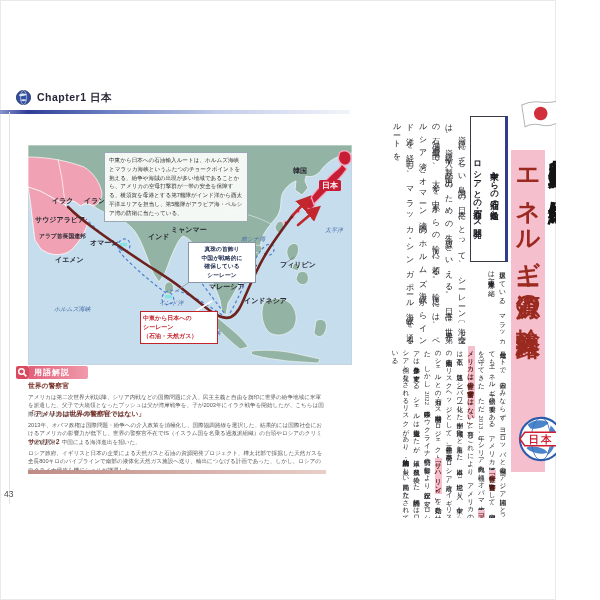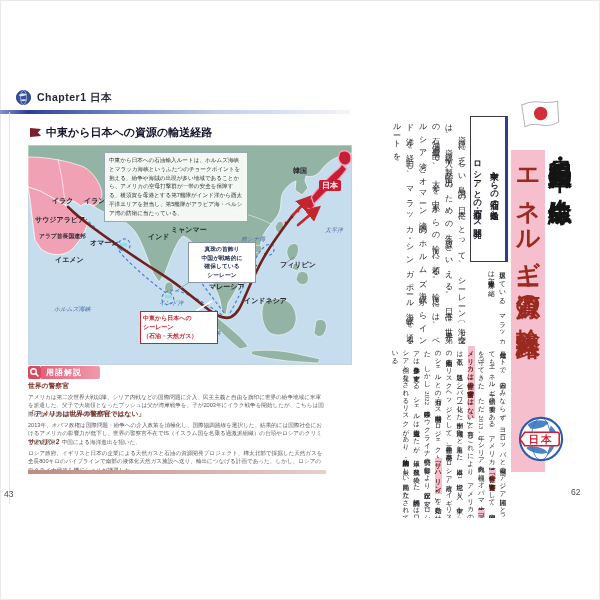--- a/index.html
+++ b/index.html
@@ -1,16 +1,16 @@
 <!DOCTYPE html>
 <html><head>
 <meta charset="utf-8">
 <style>
   html,body{margin:0;padding:0;background:#fff;}
-  #stage{position:relative;width:600px;height:600px;background:#fff;overflow:hidden;
+  #stage{position:relative;width:556px;height:600px;background:#fff;overflow:hidden;
          box-shadow:inset 0 0 0 1px #e9e9e9;font-family:"Liberation Sans",sans-serif;}
   
   .chap{position:absolute;left:16px;top:90px;display:flex;align-items:center;gap:6px;}
   .chap-label{font-size:10.5px;font-weight:bold;color:#272738;letter-spacing:.5px;}
   .header-rule{position:absolute;left:0;top:110px;width:350px;height:4px;
     background:linear-gradient(90deg,#8893cc 0%,#2e3d96 8%,#6f83c4 32%,#c3cdea 62%,#f2f4fb 100%);}
   .page-edge{position:absolute;left:9px;top:112px;width:1px;height:392px;background:#e4e4e4;}
   
   .map-title-row{position:absolute;left:30px;top:125px;display:flex;align-items:center;gap:5px;}
   .map-title-icon{width:11px;height:9px;background:#7a1f2b;
@@ -19,21 +19,21 @@
   .mapwrap{position:absolute;left:28px;top:145px;width:324px;height:220px;}
   .mapwrap svg{display:block;}
   .map-note{position:absolute;left:76px;top:7px;width:134px;background:rgba(250,252,250,.94);
     border:1px solid #9aa7b4;padding:3px 4px;font-size:5.6px;line-height:1.58;color:#333;}
   .callout{position:absolute;background:#fff;text-align:center;}
   .pearl{left:160px;top:97px;width:62px;border:1px solid #8b96a6;padding:2px 2px;
     font-size:5.8px;line-height:1.5;color:#1d2a4e;font-weight:bold;}
   .sealane{left:112px;top:166px;width:72px;border:1.5px solid #c3242c;padding:2px 2px;
     font-size:6px;line-height:1.5;color:#c3242c;font-weight:bold;text-align:left;}
   
-  .gloss-head{position:absolute;left:28px;top:366px;display:flex;align-items:center;}
+  .gloss-head{position:absolute;left:16px;top:366px;display:flex;align-items:center;}
   .gloss-bar{height:13px;width:54px;background:linear-gradient(90deg,#e2607a,#f09aab);
     display:flex;align-items:center;padding-left:5px;border-radius:0 2px 2px 0;}
   .gloss-title{font-size:8px;font-weight:bold;color:#fff;letter-spacing:1px;}
   .gloss-entry{position:absolute;left:28px;width:298px;}
   .gterm{font-size:6.8px;font-weight:bold;color:#7a332a;margin-bottom:1.5px;}
   .gtext{font-size:5.6px;line-height:1.52;color:#585858;}
   .gloss-rule{position:absolute;left:28px;top:470px;width:298px;height:4px;
     background:linear-gradient(90deg,#c08a84,#e8cfc9);}
   .pageno{position:absolute;font-size:8.5px;color:#4a4a4a;}
   
@@ -74,24 +74,20 @@
       <circle cx="7.5" cy="7.5" r="7" fill="#35509e" stroke="#24376f" stroke-width="1"></circle>
       <path d="M3,5 C5,3.5 8,3 11,4.5 C9,6 6,6.5 3.5,6 Z" fill="#dfe6f5"></path>
       <path d="M4,10 C6,11.5 9,11.5 11,10 C9,9 6,9 4,10 Z" fill="#dfe6f5"></path>
       <ellipse cx="7.5" cy="7.5" rx="3" ry="7" fill="none" stroke="#dfe6f5" stroke-width=".6"></ellipse>
     </svg>
     <span class="chap-label">Chapter1 日本</span>
   </div>
   <div class="header-rule"></div>
   <div class="page-edge"></div>
 
-  <div class="map-title-row">
-    <span class="map-title-icon"></span>
-    <span class="map-title-text">中東から日本への資源の輸送経路</span>
-  </div>
 
   <div class="mapwrap">
     <svg width="324" height="220" viewBox="0 0 324 220">
       <rect x="0" y="0" width="324" height="220" fill="#c6ddee" stroke="#c2ccd4" stroke-width="1"></rect>
 
       <path fill="#93b4a4" stroke="#f6f9f7" stroke-width=".7" d="
         M0,0 H324 V8 C310,10 300,16 294,24 C290,30 284,33 278,31
         L277,36 L280,43 L274,50 L267,45 L268,36
         C262,38 256,44 254,50 C252,56 254,62 250,70 C246,76 243,78 243,79
         C236,87 231,96 233,105 C230,113 224,121 218,128 C213,135 209,143 205,150

